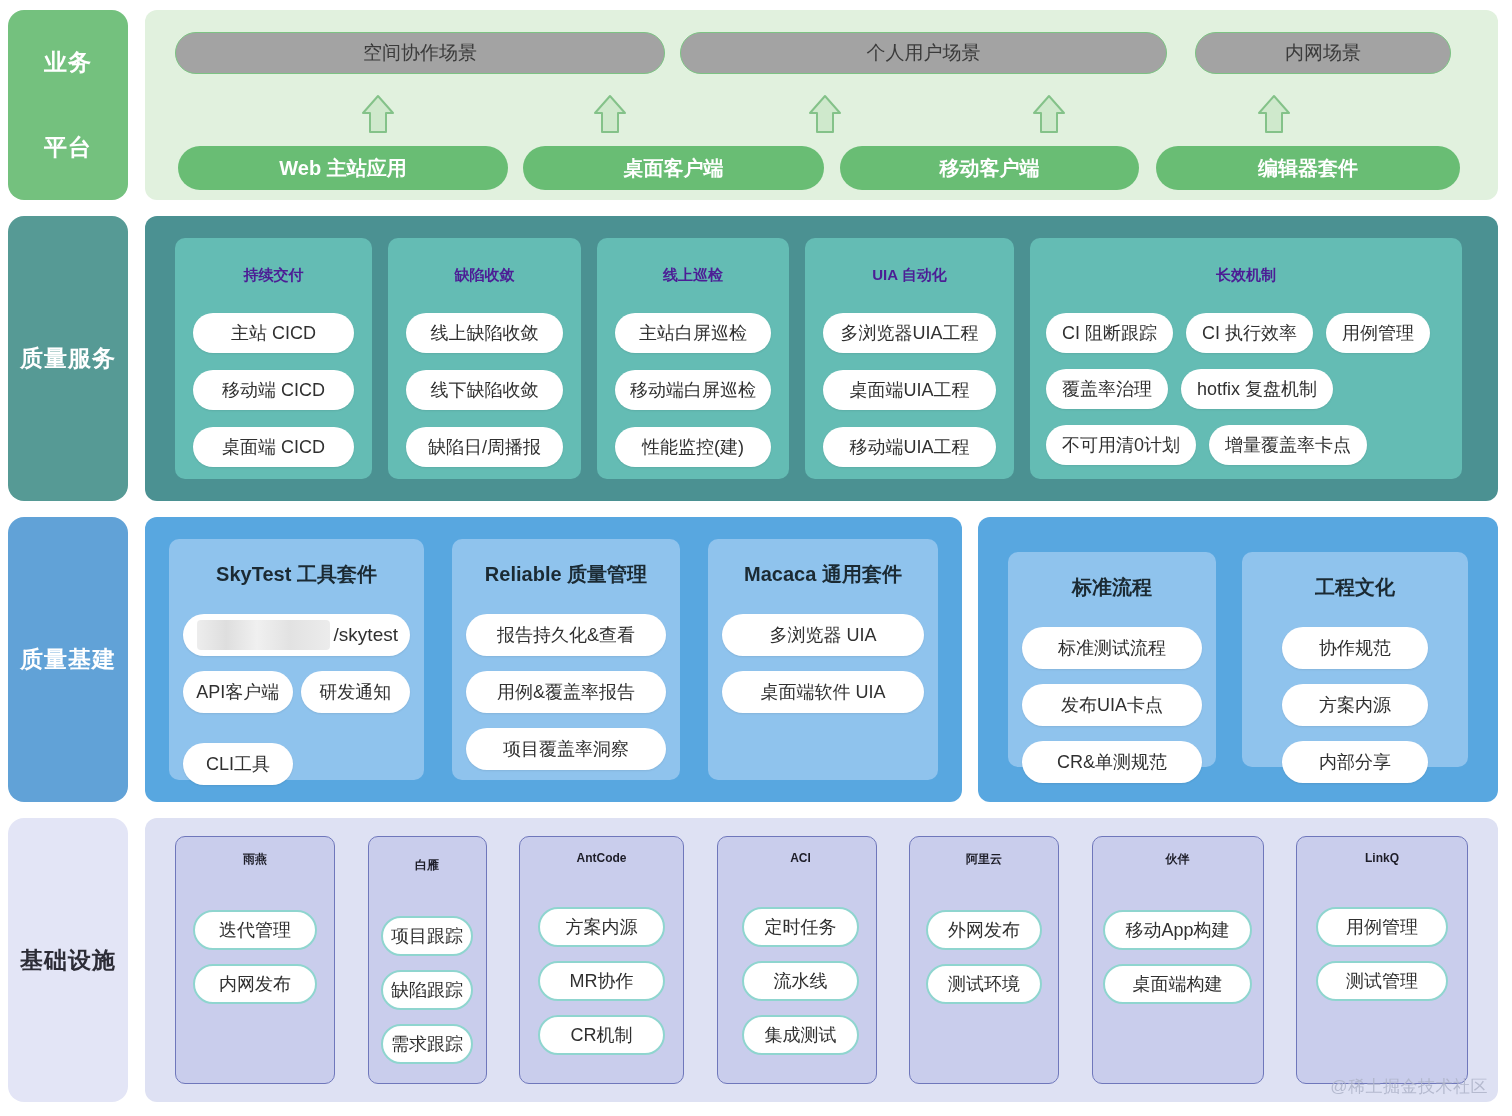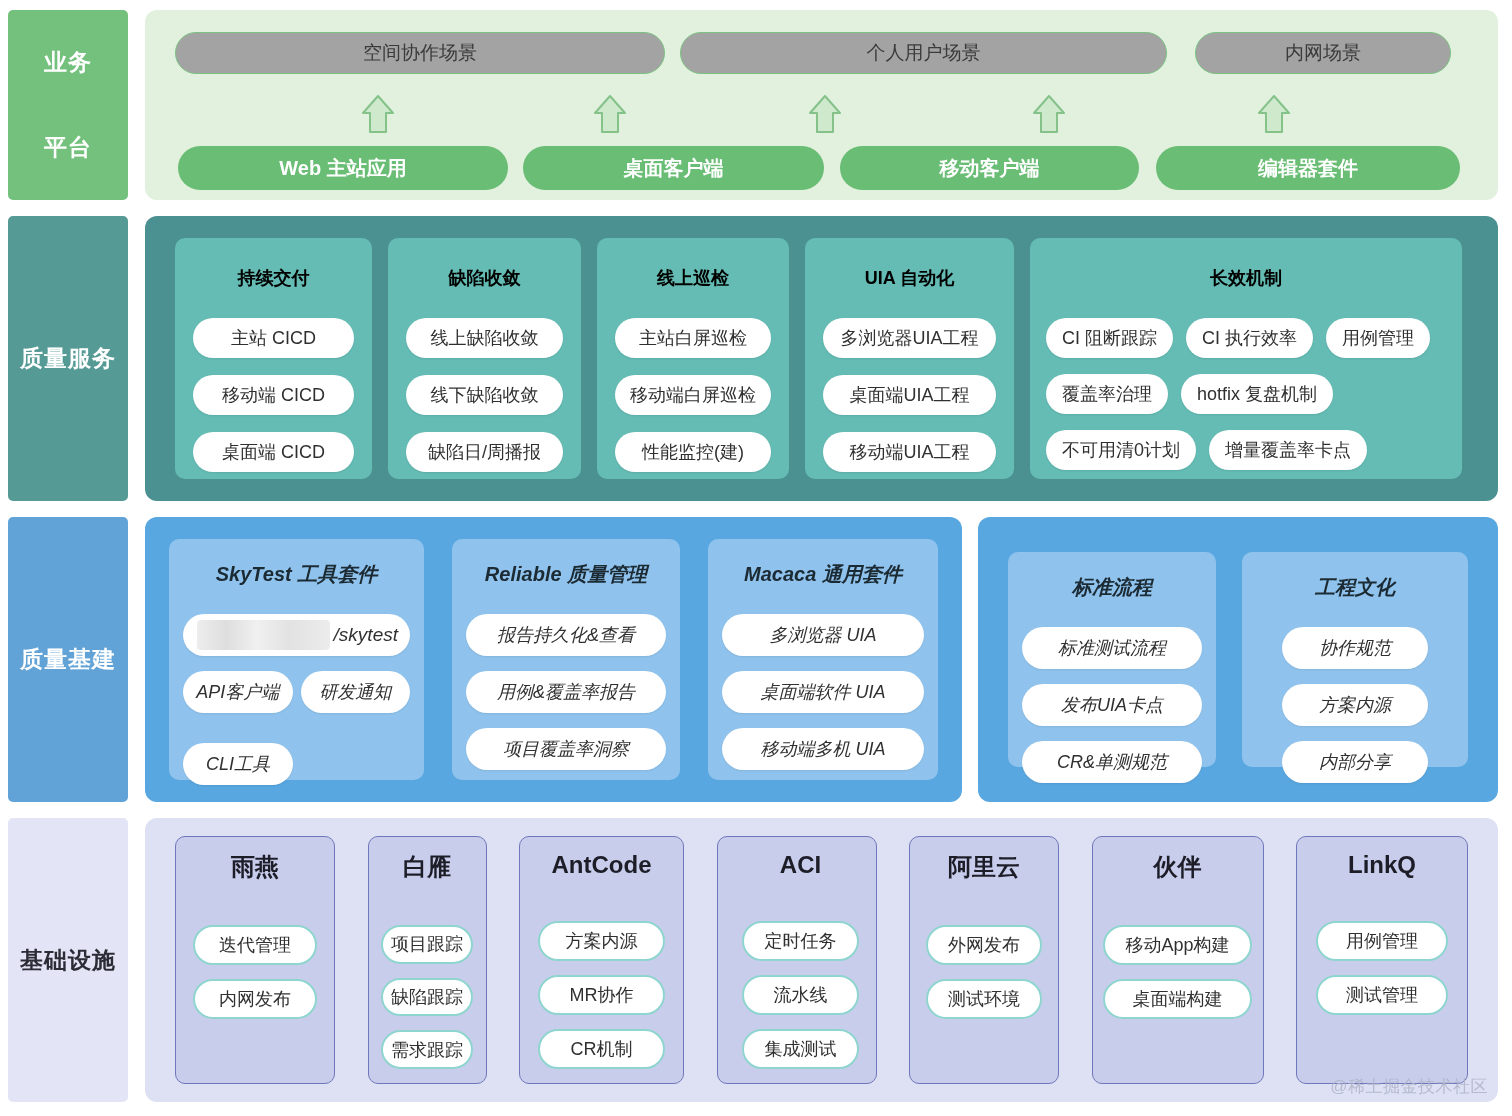--- a/index.html
+++ b/index.html
@@ -5,21 +5,21 @@
   html,body{margin:0;padding:0;background:#ffffff;}
   body{
     width:1512px;height:1116px;overflow:hidden;position:relative;
     font-family:"Liberation Sans","DejaVu Sans",sans-serif;
     -webkit-font-smoothing:antialiased;
   }
   .page{position:absolute;inset:0;padding-top:10px;box-sizing:border-box;}
   .row{display:flex;margin:0 14px 0 8px;}
   .row + .row{margin-top:16px;}
   .sidebar{
-    width:120px;flex:0 0 120px;border-radius:5px;margin-right:17px;
+    width:120px;flex:0 0 120px;border-radius:16px;margin-right:17px;
     display:flex;flex-direction:column;align-items:center;justify-content:center;
     font-size:23px;font-weight:600;letter-spacing:1px;
   }
   .container{flex:1;border-radius:12px;box-sizing:border-box;position:relative;}
 
   
   .l1 .sidebar{background:#74c17e;color:#ffffff;gap:54px;height:190px;}
   .l1 .container{background:#e1f1de;height:190px;}
   .scene-pill{
     position:absolute;top:22px;height:42px;border-radius:22px;
@@ -31,21 +31,21 @@
   .app-btn{
     position:absolute;top:136px;height:44px;border-radius:22px;background:#69bd74;
     display:flex;align-items:center;justify-content:center;
     color:#ffffff;font-size:20px;font-weight:700;
   }
 
   
   .l2 .sidebar{background:#569a95;color:#ffffff;height:285px;}
   .l2 .container{background:#4b9192;height:285px;padding:22px 36px 22px 30px;display:flex;gap:16px;}
   .tcol{background:#64bcb4;border-radius:10px;padding:14px 14px;box-sizing:border-box;display:flex;flex-direction:column;}
-  .tcol-title{font-size:18px;font-weight:700;color:#000000;text-align:center;margin:14px 0 28px;}
+  .tcol-title{font-size:15px;font-weight:700;color:#4c1d95;text-align:center;margin:14px 0 28px;}
   .pill{
     background:#ffffff;border-radius:21px;height:40px;flex:0 0 40px;
     display:flex;align-items:center;justify-content:center;
     font-size:18px;color:#303030;font-weight:500;white-space:nowrap;
     box-shadow:0 1px 2px rgba(0,0,0,0.08);
   }
   .tcol .pill{margin:0 4px 17px;}
   .prow{display:flex;gap:13px;margin:0 0 16px 2px;}
   .prow .pill{margin:0;padding:0 16px;flex:0 0 auto;}
 
@@ -69,21 +69,21 @@
   .narrow .pill{align-self:center;width:74%;box-sizing:border-box;}
   .mid .pill{align-self:stretch;}
 
   
   .l4 .sidebar{background:#e3e5f6;color:#2c2c36;height:284px;}
   .l4 .container{background:#dee1f3;height:284px;padding:18px 30px;display:flex;justify-content:space-between;}
   .vpanel{
     background:#c9cdec;border:1.6px solid #6f77bb;border-radius:10px;box-sizing:border-box;
     display:flex;flex-direction:column;align-items:center;padding-top:14px;
   }
-  .vpanel-title{font-size:24px;font-weight:700;color:#1d1d28;margin-bottom:42px;}
+  .vpanel-title{font-size:12px;font-weight:700;color:#1d1d28;margin-bottom:42px;}
   .vpill{
     width:78%;height:40px;box-sizing:border-box;background:#ffffff;
     border:2px solid #8fd5cf;border-radius:21px;margin-bottom:14px;
     display:flex;align-items:center;justify-content:center;
     font-size:18px;color:#303030;font-weight:500;white-space:nowrap;
   }
   .vpill.wide{width:88%;}
   .watermark{
     position:absolute;right:24px;bottom:18px;font-size:17px;color:#aeb4c9;opacity:.85;
     letter-spacing:.5px;
@@ -178,21 +178,21 @@
         </div>
       </div>
 
     </div>
   </div>
 
   <div class="row l3">
     <div class="sidebar">
       <span>质量基建</span>
     </div>
-    <div style="flex:1;display:flex;font-style:italic;">
+    <div style="flex:1;display:flex;">
 
       <div class="container c1" style="display:flex;">
         <div class="bpanel" style="flex:0 0 255px;">
           <div class="bpanel-title">SkyTest 工具套件</div>
           <div class="pill redacted">
             <div class="redact"></div>
             <span>/skytest</span>
           </div>
           <div class="sky-row" style="margin-bottom:15px;">
             <div class="pill">API客户端</div>
@@ -205,21 +205,20 @@
           <div class="bpanel-title">Reliable 质量管理</div>
           <div class="pill">报告持久化&amp;查看</div>
           <div class="pill">用例&amp;覆盖率报告</div>
           <div class="pill">项目覆盖率洞察</div>
         </div>
 
         <div class="bpanel mid" style="flex:0 0 230px;">
           <div class="bpanel-title">Macaca 通用套件</div>
           <div class="pill">多浏览器 UIA</div>
           <div class="pill">桌面端软件 UIA</div>
-          <div class="pill">移动端多机 UIA</div>
         </div>
       </div>
 
       <div class="container c2" style="display:flex;">
         <div class="bpanel mid" style="flex:0 0 208px;">
           <div class="bpanel-title">标准流程</div>
           <div class="pill">标准测试流程</div>
           <div class="pill">发布UIA卡点</div>
           <div class="pill">CR&amp;单测规范</div>
         </div>

